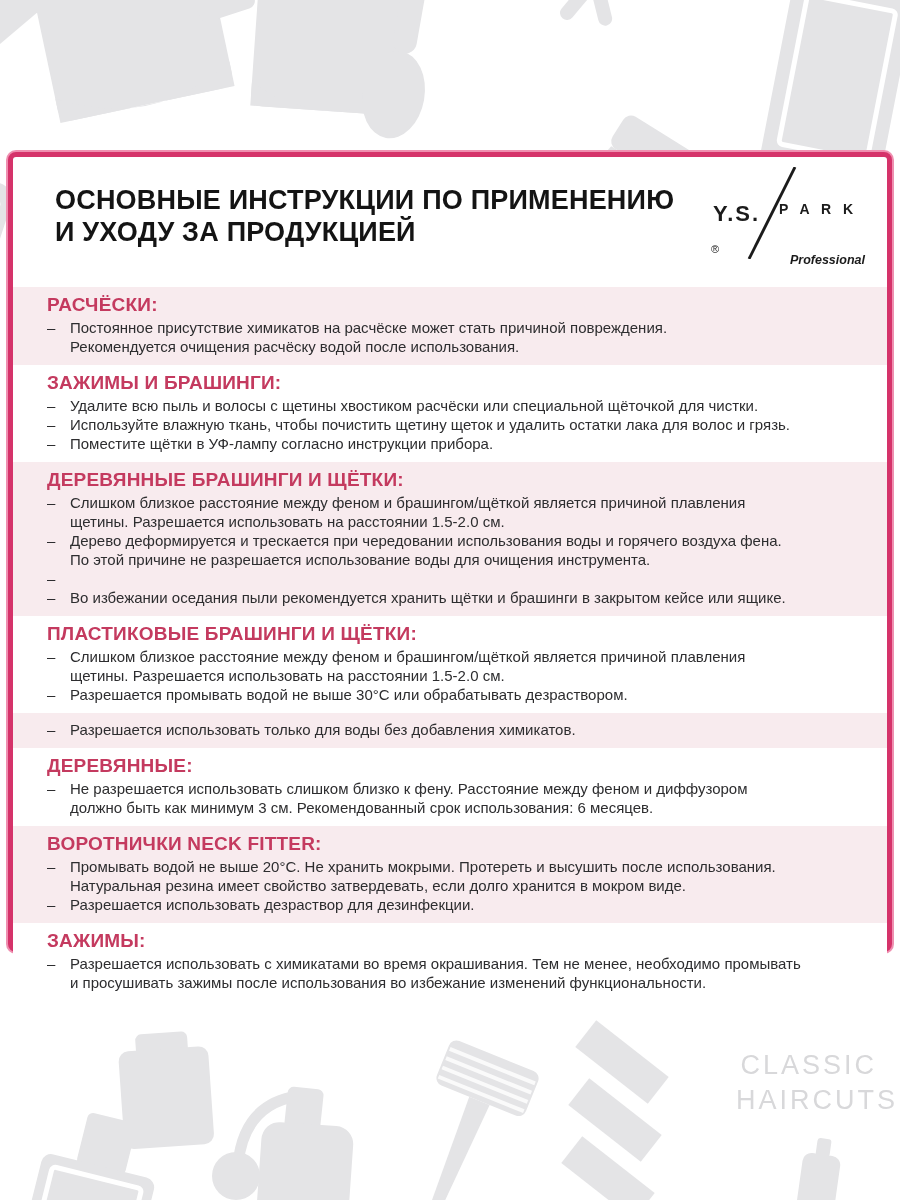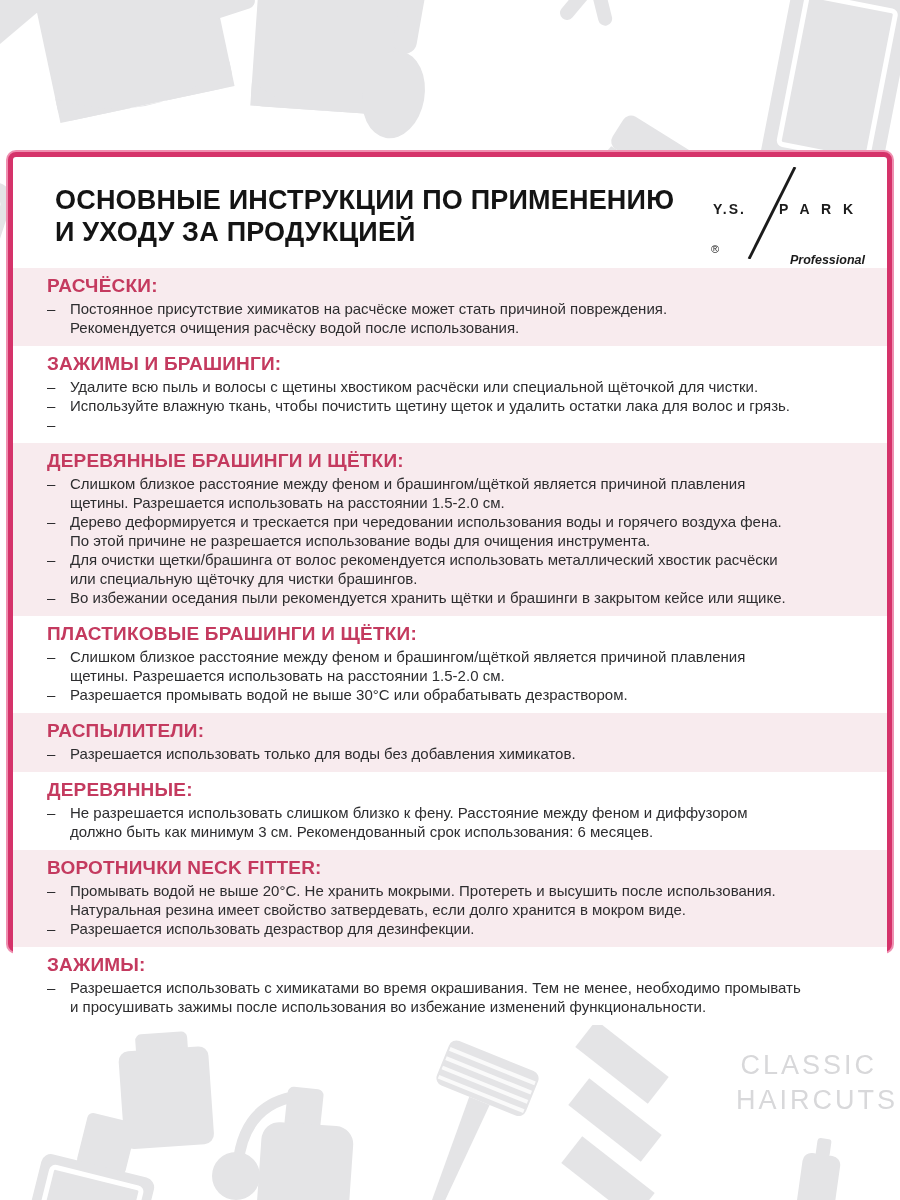--- a/index.html
+++ b/index.html
@@ -29,28 +29,28 @@
   .card{
     position:absolute;left:8px;top:152px;width:884px;height:800px;box-sizing:border-box;
     background:#fff;border:5px solid var(--accent);border-radius:8px;
     box-shadow:0 0 0 2px var(--accent-light);
   }
   .card-header{position:relative;height:111px;box-sizing:border-box;padding:27px 200px 0 42px;}
   .title{font-size:27px;font-weight:bold;color:var(--title-text);line-height:1.2;letter-spacing:.2px;}
 
   
   .logo{position:absolute;top:22px;right:20px;width:158px;height:78px;}
-  .logo-ys{position:absolute;left:4px;top:22px;font-size:14px;font-weight:bold;letter-spacing:2px;color:#1b1b1b;text-align:right;}
+  .logo-ys{position:absolute;left:4px;top:22px;font-size:22px;font-weight:bold;letter-spacing:2px;color:#1b1b1b;text-align:right;}
   .logo-slash{position:absolute;left:34px;top:-12px;width:58px;height:92px;}
   .logo-park{position:absolute;left:70px;top:22px;font-size:14px;font-weight:bold;letter-spacing:4px;color:#1b1b1b;}
   .logo-prof{position:absolute;right:2px;top:50px;font-size:12.5px;font-weight:bold;font-style:italic;color:#1b1b1b;margin-top:24px;}
   .logo-reg{position:absolute;left:2px;top:64px;font-size:11px;color:#1b1b1b;}
 
   
-  .sections{width:100%;}
+  .sections{width:100%;margin-top:19px;}
   .band{padding:7px 20px 9px 34px;background:#fff;}
   .band.tinted{background:var(--band-tint);}
   .band-heading{margin:0 0 3px 0;font-size:19px;line-height:21px;font-weight:bold;color:var(--heading);letter-spacing:.2px;}
   .bullet{display:flex;font-size:15px;line-height:19px;color:var(--body-text);}
   .dash{width:23px;flex:none;}
   .bullet-text{white-space:pre-line;}
 </style>
 </head>
 <body>
 
@@ -178,58 +178,56 @@
         <div class="bullet">
           <span class="dash">–</span>
           <span class="bullet-text">Удалите всю пыль и волосы с щетины хвостиком расчёски или специальной щёточкой для чистки.</span>
         </div>
         <div class="bullet">
           <span class="dash">–</span>
           <span class="bullet-text">Используйте влажную ткань, чтобы почистить щетину щеток и удалить остатки лака для волос и грязь.</span>
         </div>
         <div class="bullet">
           <span class="dash">–</span>
+          <span class="bullet-text">Поместите щётки в УФ-лампу согласно инструкции прибора.</span>
         </div>
       </section>
       <section class="band tinted">
         <h2 class="band-heading">ДЕРЕВЯННЫЕ БРАШИНГИ И ЩЁТКИ:</h2>
         <div class="bullet">
           <span class="dash">–</span>
           <span class="bullet-text">Слишком близкое расстояние между феном и брашингом/щёткой является причиной плавления
 щетины. Разрешается использовать на расстоянии 1.5-2.0 см.</span>
         </div>
         <div class="bullet">
           <span class="dash">–</span>
           <span class="bullet-text">Дерево деформируется и трескается при чередовании использования воды и горячего воздуха фена.
 По этой причине не разрешается использование воды для очищения инструмента.</span>
         </div>
         <div class="bullet">
           <span class="dash">–</span>
-          <span class="bullet-text">Для очистки щетки/брашинга от волос рекомендуется использовать металлический хвостик расчёски
-или специальную щёточку для чистки брашингов.</span>
         </div>
         <div class="bullet">
           <span class="dash">–</span>
           <span class="bullet-text">Во избежании оседания пыли рекомендуется хранить щётки и брашинги в закрытом кейсе или ящике.</span>
         </div>
       </section>
       <section class="band">
         <h2 class="band-heading">ПЛАСТИКОВЫЕ БРАШИНГИ И ЩЁТКИ:</h2>
         <div class="bullet">
           <span class="dash">–</span>
           <span class="bullet-text">Слишком близкое расстояние между феном и брашингом/щёткой является причиной плавления
 щетины. Разрешается использовать на расстоянии 1.5-2.0 см.</span>
         </div>
         <div class="bullet">
           <span class="dash">–</span>
           <span class="bullet-text">Разрешается промывать водой не выше 30°C или обрабатывать дезраствором.</span>
         </div>
       </section>
       <section class="band tinted">
-        <h2 class="band-heading">РАСПЫЛИТЕЛИ:</h2>
         <div class="bullet">
           <span class="dash">–</span>
           <span class="bullet-text">Разрешается использовать только для воды без добавления химикатов.</span>
         </div>
       </section>
       <section class="band">
         <h2 class="band-heading">ДЕРЕВЯННЫЕ:</h2>
         <div class="bullet">
           <span class="dash">–</span>
           <span class="bullet-text">Не разрешается использовать слишком близко к фену. Расстояние между феном и диффузором

